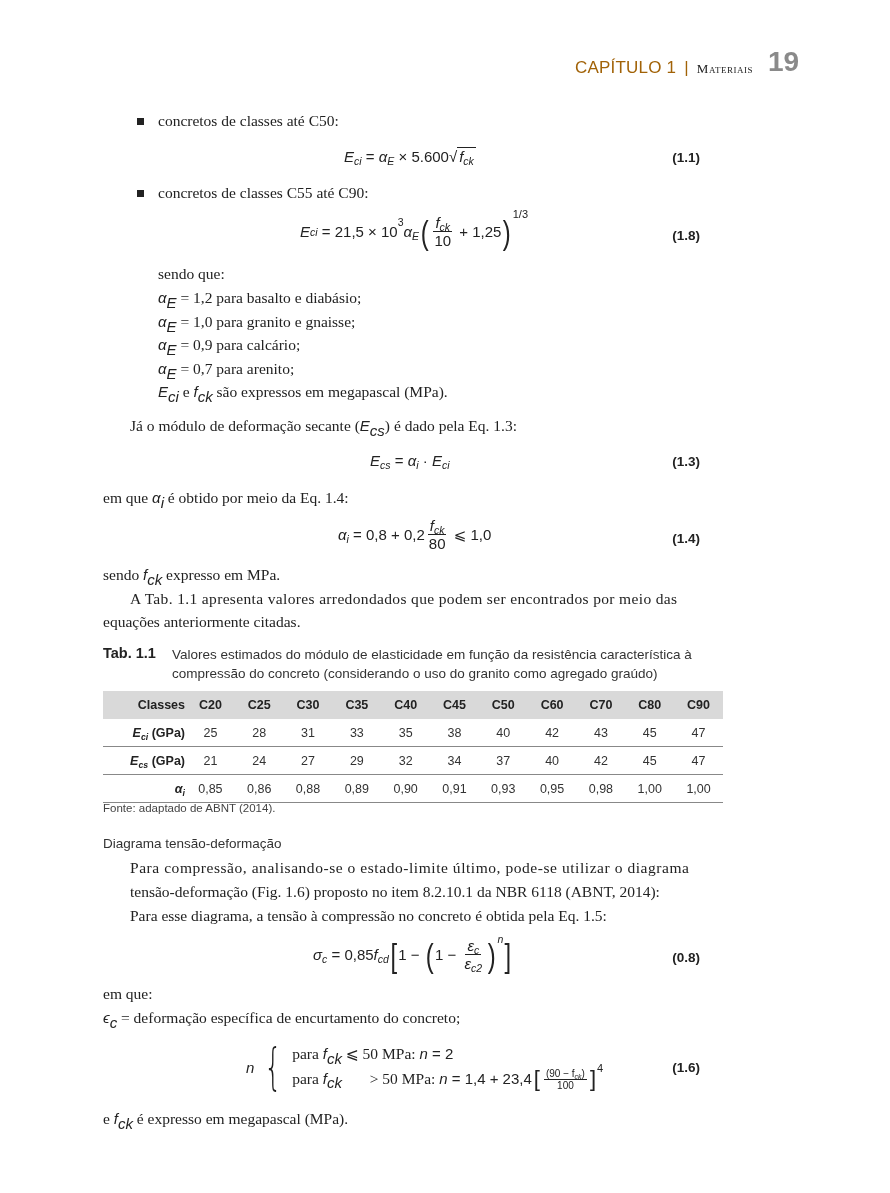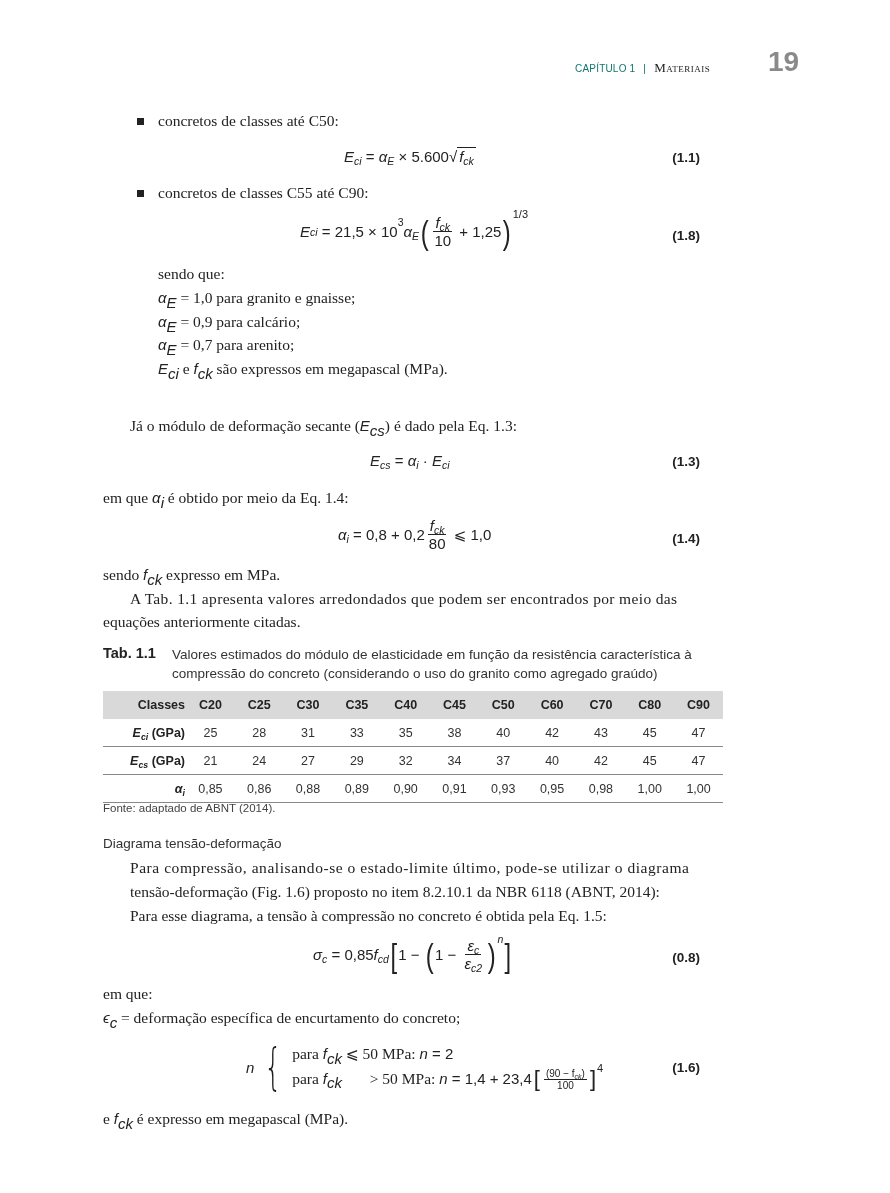--- a/index.html
+++ b/index.html
@@ -10,21 +10,21 @@
   .mi { font-style: italic; }
   sub, sup { font-size: 70%; line-height: 0; }
   sub { vertical-align: -0.3em; }
   sup { vertical-align: 0.55em; }
   .eqnum { font-family: "Liberation Sans", sans-serif; font-weight: bold; font-size: 13.5px; color: #222; position: absolute; right: 190px; }
   .bullet { width: 7px; height: 7px; background: #222; display: inline-block; position: absolute; }
   .frac { display: inline-flex; flex-direction: column; align-items: center; vertical-align: middle; margin: 0 2px; }
   .frac .num { border-bottom: 1px solid #222; padding: 0 2px; line-height: 17px; }
   .frac .den { line-height: 17px; padding: 0 2px; }
   .bigparen { font-size: 34px; font-weight: 200; vertical-align: middle; line-height: 0; display: inline-block; transform: scaleX(0.7); }
-  .header-chapter { font-family: "Liberation Sans", sans-serif; font-size: 10px; color: #0f766e; letter-spacing: 0.2px; }
+  .header-chapter { font-family: "Liberation Sans", sans-serif; font-size: 17px; color: #a16207; letter-spacing: 0.2px; }
   .header-title { font-family: "Liberation Serif", serif; font-size: 13px; color: #222; font-variant: small-caps; letter-spacing: 0.5px; }
   .page-num { font-family: "Liberation Sans", sans-serif; font-size: 28px; color: #8a8a8a; font-weight: bold; }
   table.data { border-collapse: collapse; font-family: "Liberation Sans", sans-serif; font-size: 12.5px; color: #333; width: 620px; }
   table.data th { background: #d9d9d9; font-weight: bold; height: 26px; text-align: center; color: #222; }
   table.data th:first-child, table.data td:first-child { text-align: right; padding-left: 4px; width: 78px; }
   table.data td { text-align: center; height: 25px; }
   table.data tr.row-b td { border-bottom: 1.5px solid #888; }
   table.data td.rowhead { font-weight: bold; color: #222; }
   .caption-label { font-family: "Liberation Sans", sans-serif; font-weight: bold; font-size: 14.5px; color: #222; }
   .caption-text { font-family: "Liberation Sans", sans-serif; font-size: 13.5px; color: #333; line-height: 19px; }
@@ -65,20 +65,21 @@
       <span class="den">10</span>
     </span>
   <span style="white-space:pre;"> + 1,25</span>
   <span class="bigparen">)</span>
   <sup style="align-self:flex-start; margin-top:0px; font-size:11px;">1/3</sup>
 </div>
 <div class="eqnum" style="top:228px;">(1.8)</div>
 
 <div class="abs body-text" style="left:158px; top:263px;">sendo que:</div>
 <div class="abs body-text" style="left:158px; top:286px; line-height:23.5px;">
+  <div><span class="mi math">α</span><sub class="mi math">E</sub><span> = 1,2 para basalto e diabásio;</span></div>
   <div><span class="mi math">α</span><sub class="mi math">E</sub><span> = 1,0 para granito e gnaisse;</span></div>
   <div><span class="mi math">α</span><sub class="mi math">E</sub><span> = 0,9 para calcário;</span></div>
   <div><span class="mi math">α</span><sub class="mi math">E</sub><span> = 0,7 para arenito;</span></div>
   <div><span class="mi math">E</span><sub class="mi math">ci</sub><span style="white-space:pre;"> e </span><span class="mi math">f</span><sub class="mi math">ck</sub><span> são expressos em megapascal (MPa).</span></div>
 </div>
 
 <div class="abs body-text" style="left:130px; top:415px;">
   <span>Já o módulo de deformação secante (</span><span class="mi math">E</span><sub class="mi math">cs</sub><span>) é dado pela Eq. 1.3:</span>
 </div>
 

